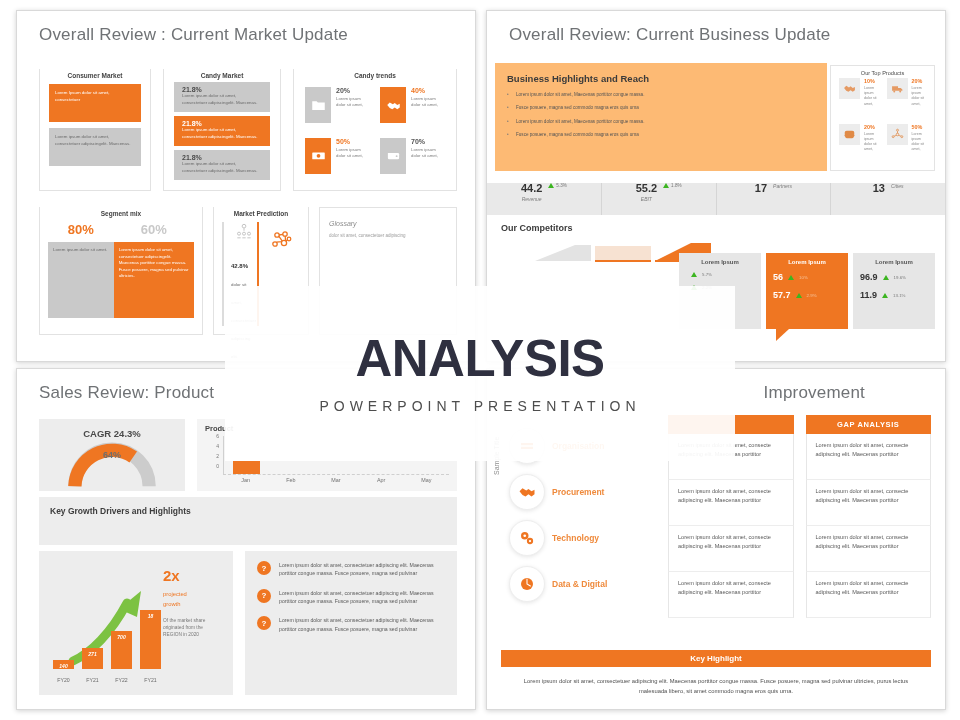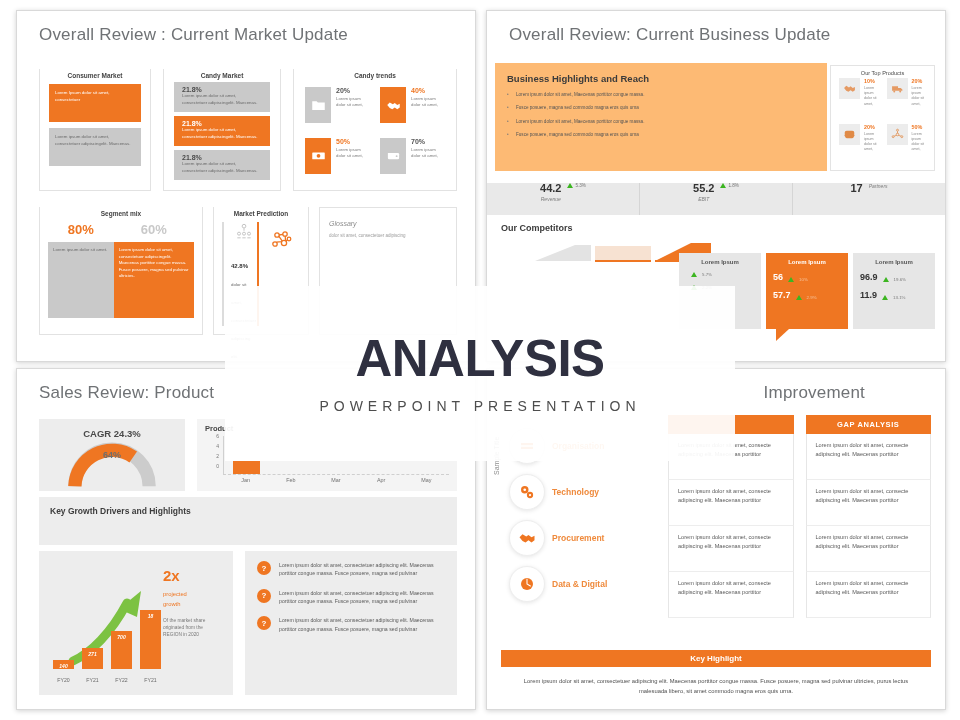--- a/index.html
+++ b/index.html
@@ -101,21 +101,21 @@
   .uparrow{width:0;height:0;border-left:3px solid transparent;border-right:3px solid transparent;border-bottom:5px solid #3cb521;}
 
   .comp-title{position:absolute;left:14px;top:212px;font-size:9px;font-weight:bold;color:#3b3b3b;}
   .comp-wrap{position:absolute;left:10px;top:232px;right:10px;height:105px;}
   .ribbons{position:absolute;left:38px;top:0;width:230px;height:26px;}
   .comp-cards{position:absolute;right:0;top:10px;display:flex;gap:5px;align-items:flex-start;}
   .ccard{width:82px;height:76px;background:#e6e6e6;padding:6px 7px;box-sizing:border-box;position:relative;}
   .ccard.on{background:#ef7622;}
   .ccard .ct{font-size:6px;font-weight:bold;color:#555;text-align:center;margin-bottom:7px;}
   .ccard.on .ct{color:#fff;}
-  .ccard .line{display:flex;align-items:flex-end;gap:5px;margin-bottom:8px;}
+  .ccard .line{display:flex;align-items:center;gap:5px;margin-bottom:8px;}
   .ccard .v{font-size:9px;font-weight:bold;color:#333;}
   .ccard.on .v{color:#fff;}
   .ccard .d{font-size:4.4px;color:#7a7a7a;}
   .ccard.on .d{color:#f6c49c;}
   .ccard .tail{position:absolute;left:10px;bottom:-12px;width:0;height:0;border-left:13px solid #ef7622;border-bottom:12px solid transparent;}
 
   
   .bl-r1{position:absolute;left:22px;top:50px;right:18px;height:72px;display:flex;gap:12px;}
   .gauge{width:146px;background:#ededed;position:relative;}
   .gauge .gt{text-align:center;font-size:9.5px;font-weight:bold;color:#4a4a4a;padding-top:9px;}
@@ -439,20 +439,24 @@
         </div>
         <div class="delta">
           <span class="uparrow"></span>
           <span>1.8%</span>
         </div>
       </div>
       <div class="kpi">
         <div class="big">17</div>
         <div class="sub" style="margin:0">Partners</div>
       </div>
+      <div class="kpi">
+        <div class="big">13</div>
+        <div class="sub" style="margin:0">Cities</div>
+      </div>
     </div>
 
     <div class="comp-title">Our Competitors</div>
 
     <div class="comp-wrap">
       <svg class="ribbons" viewBox="0 0 230 26" preserveAspectRatio="none">
         <polygon points="0,18 56,18 56,2 40,2" fill="#e3e3e3"></polygon>
         <polygon points="60,18 116,18 116,3 60,3" fill="#f7e2d2"></polygon>
         <rect x="60" y="17" width="56" height="2" fill="#ef7622"></rect>
         <polygon points="120,18 176,18 176,0 156,0" fill="#ef7622"></polygon>
@@ -617,35 +621,35 @@
             <svg viewBox="0 0 24 24" fill="#ef7622">
                 <rect x="4" y="8" width="16" height="3"></rect>
                 <rect x="4" y="13" width="16" height="3"></rect>
               </svg>
           </div>
           <div class="rlname">Organisation</div>
         </div>
         <div class="rlrow">
           <div class="rlcirc">
             <svg viewBox="0 0 24 24" fill="#ef7622">
+                <path d="M2 11l4-4 5 3 3-2 4 3 4-2v6l-4 3-4-3-4 3-4-2z"></path>
+              </svg>
+          </div>
+          <div class="rlname">Procurement</div>
+        </div>
+        <div class="rlrow">
+          <div class="rlcirc">
+            <svg viewBox="0 0 24 24" fill="#ef7622">
                 <circle cx="9" cy="9" r="5"></circle>
                 <circle cx="16" cy="16" r="4.2"></circle>
                 <circle cx="9" cy="9" r="1.8" fill="#fff"></circle>
                 <circle cx="16" cy="16" r="1.5" fill="#fff"></circle>
               </svg>
           </div>
           <div class="rlname">Technology</div>
-        </div>
-        <div class="rlrow">
-          <div class="rlcirc">
-            <svg viewBox="0 0 24 24" fill="#ef7622">
-                <path d="M2 11l4-4 5 3 3-2 4 3 4-2v6l-4 3-4-3-4 3-4-2z"></path>
-              </svg>
-          </div>
-          <div class="rlname">Procurement</div>
         </div>
         <div class="rlrow">
           <div class="rlcirc">
             <svg viewBox="0 0 24 24" fill="#ef7622">
                 <circle cx="12" cy="12" r="8"></circle>
                 <path d="M12 5v7l5 3" stroke="#fff" stroke-width="1.4" fill="none"></path>
               </svg>
           </div>
           <div class="rlname">Data &amp; Digital</div>
         </div>

